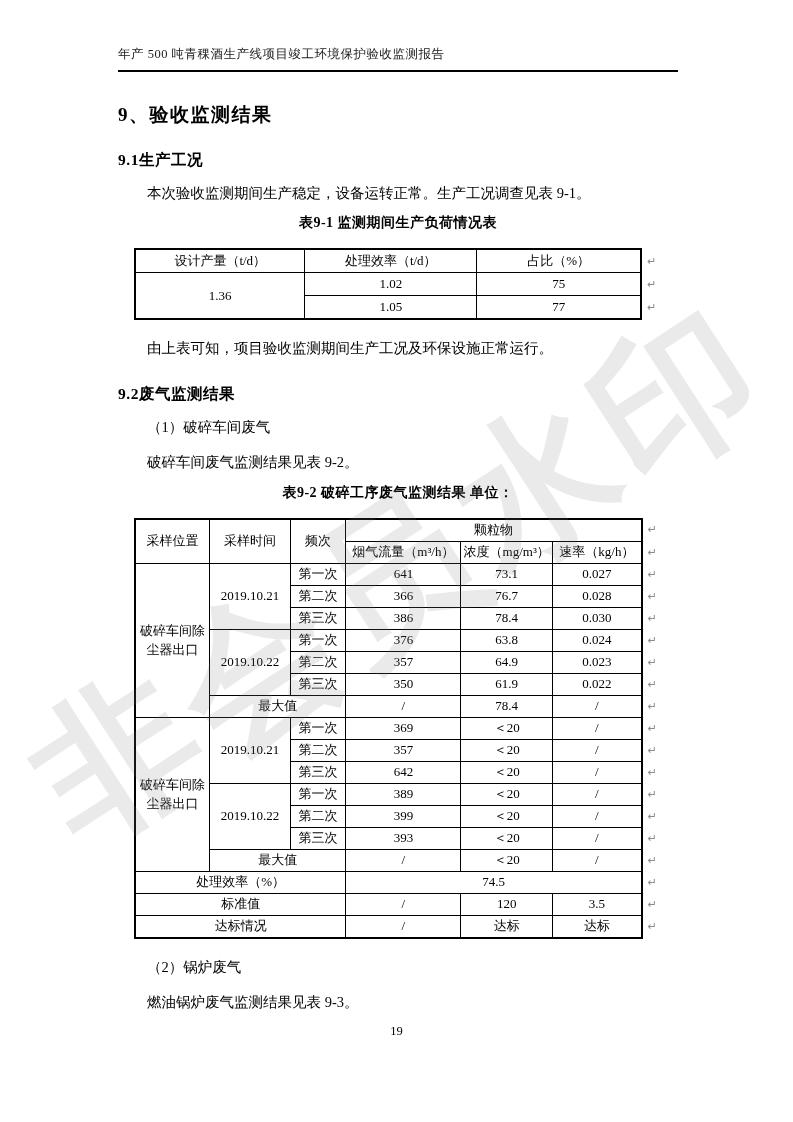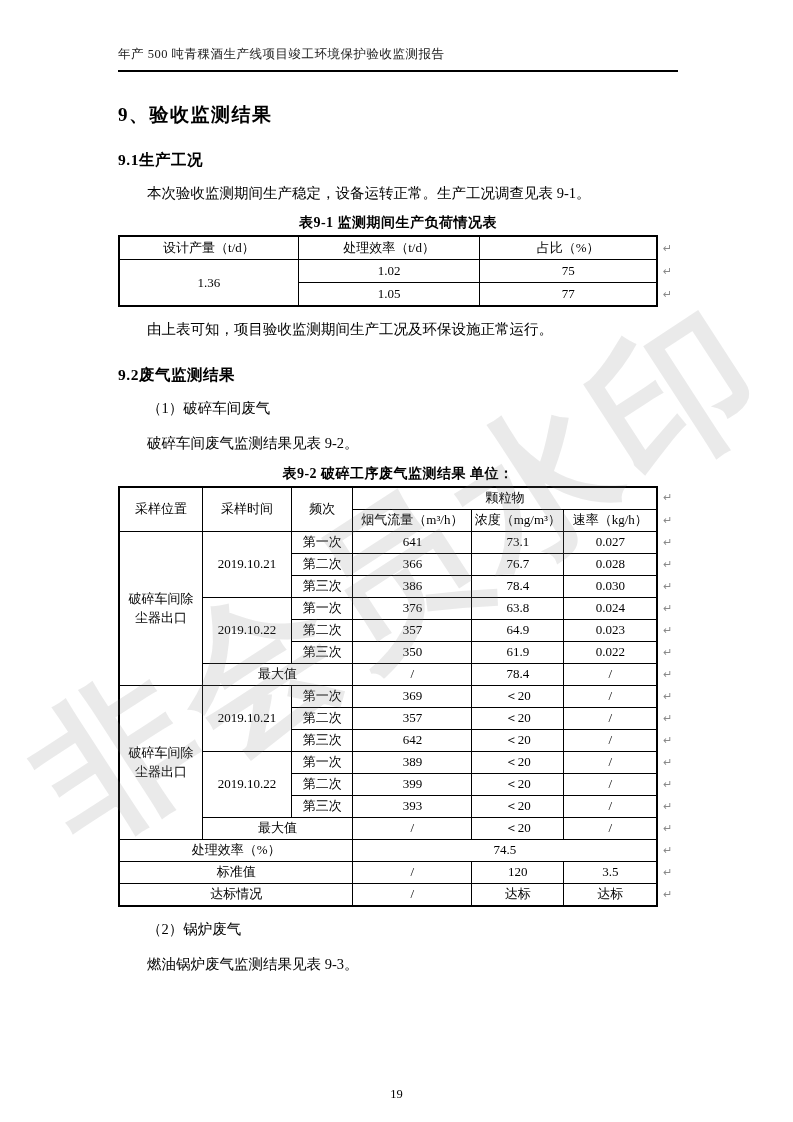--- a/index.html
+++ b/index.html
@@ -17,21 +17,21 @@
   }
 
   .h1 { font-size:19px; font-weight:bold; margin:30px 0 0 0; letter-spacing:1.5px; }
   .h2 { font-size:15.5px; font-weight:bold; margin:22px 0 0 0; letter-spacing:0.5px; }
 
   .para { font-size:14.5px; line-height:1.75; margin:10px 0 0 0; text-indent:2em; }
   .para-wide { line-height:2.2; }
 
   .caption { text-align:center; font-weight:bold; font-size:14px; margin:8px 0 3px 0; letter-spacing:0.5px; }
 
-  table { border-collapse:collapse; table-layout:fixed; margin:0; font-size:13px; }
+  table { border-collapse:collapse; table-layout:fixed; margin:16px; font-size:13px; }
   td, th {
     border:1px solid #000; height:21px; padding:0 2px;
     text-align:center; vertical-align:middle; font-weight:normal;
     overflow:hidden; white-space:nowrap;
   }
   .t1 td, .t1 th { height:22px; }
   .bt { border-top-width:2px; }
   .bb { border-bottom-width:2px; }
   .bl { border-left-width:2px; }
   .br { border-right-width:2px; }
@@ -46,21 +46,21 @@
     position:absolute; left:-30px; top:470px; width:860px;
     text-align:center; white-space:nowrap;
     font-family:"DejaVu Sans","Liberation Sans",sans-serif;
     font-size:158px; font-weight:bold; letter-spacing:8px;
     color:rgba(125,125,125,0.16);
     transform:rotate(-33deg);
     pointer-events:none; z-index:5;
   }
 
   .page-number {
-    position:absolute; left:0; top:1087px; width:100%;
+    position:absolute; left:0; top:1024px; width:100%;
     text-align:center; font-size:12.5px;
   }
 </style>
 </head>
 <body>
 
 <div class="page">
 
   <div class="watermark">非会员水印</div>
 

